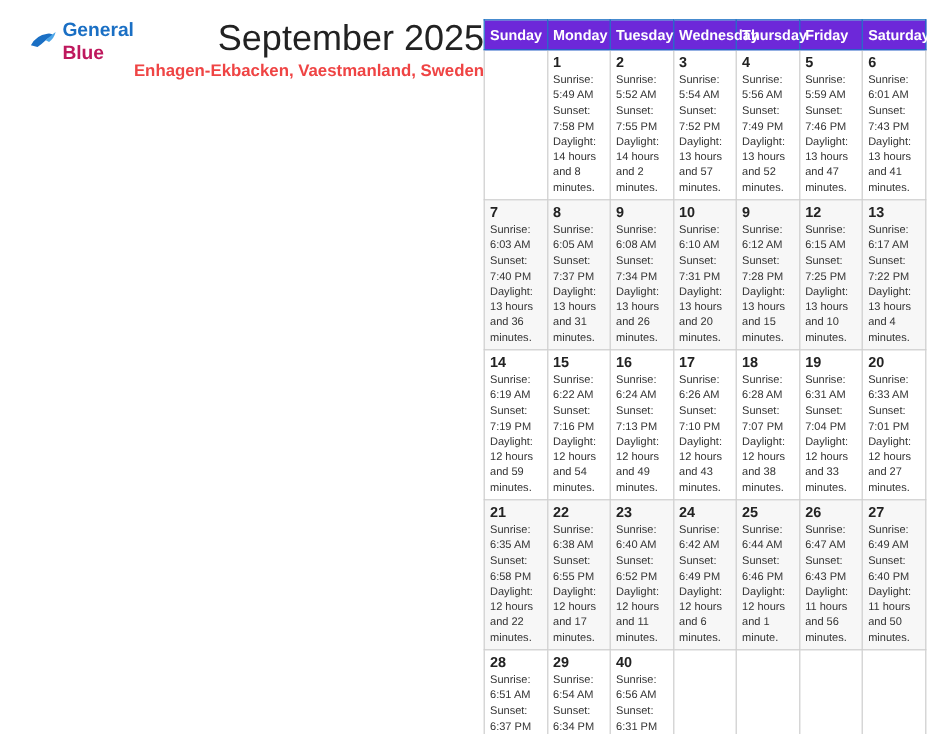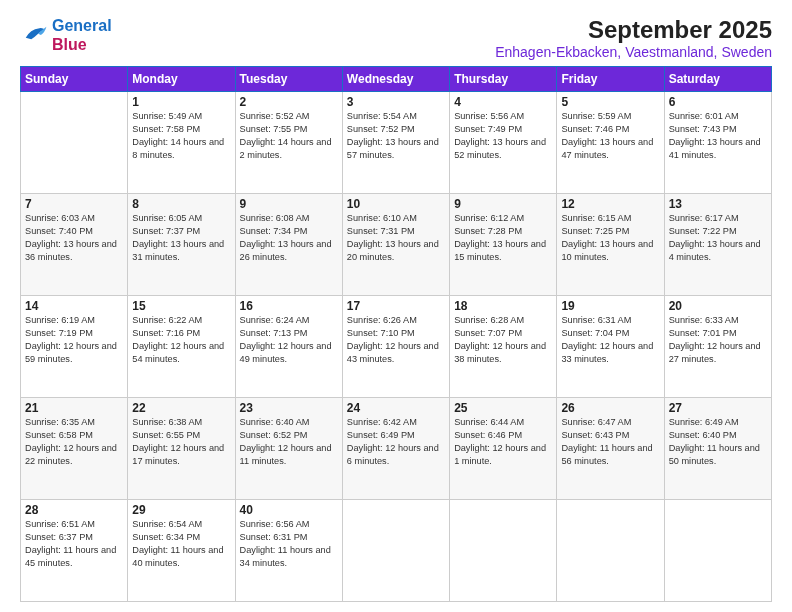--- a/index.html
+++ b/index.html
@@ -8,21 +8,21 @@
       background: #fff;
       width: 792px;
       height: 612px;
       overflow: hidden;
     }
     .page {
       width: 792px;
       height: 612px;
       padding: 16px 20px 10px 20px;
       display: flex;
-      flex-direction: column;
+      flex-direction: row;
     }
     .header {
       display: flex;
       align-items: flex-start;
       justify-content: space-between;
       margin-bottom: 6px;
     }
     .logo {
       display: flex;
       align-items: center;
@@ -39,28 +39,28 @@
       font-size: 16px;
     }
     .logo-bird {
       width: 28px;
       height: 22px;
     }
     .title-block {
       text-align: right;
     }
     .title-block h1 {
-      font-size: 24px;
-      font-weight: bold;
+      font-size: 30px;
+      font-weight: normal;
       color: #222;
     }
     .title-block h2 {
       font-size: 14px;
-      font-weight: normal;
-      color: #6d28d9;
+      font-weight: bold;
+      color: #ef4444;
     }
     .calendar {
       flex: 1;
       border: 1px solid #ccc;
       border-collapse: collapse;
       width: 100%;
       table-layout: fixed;
     }
     .calendar th {
       background: #2a7fd4;

